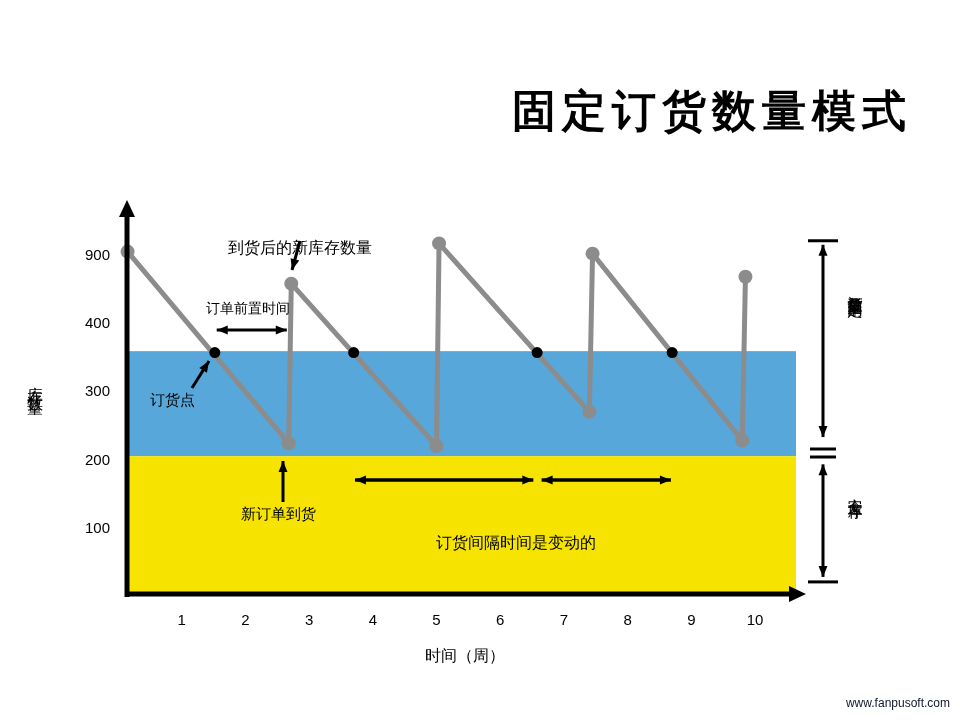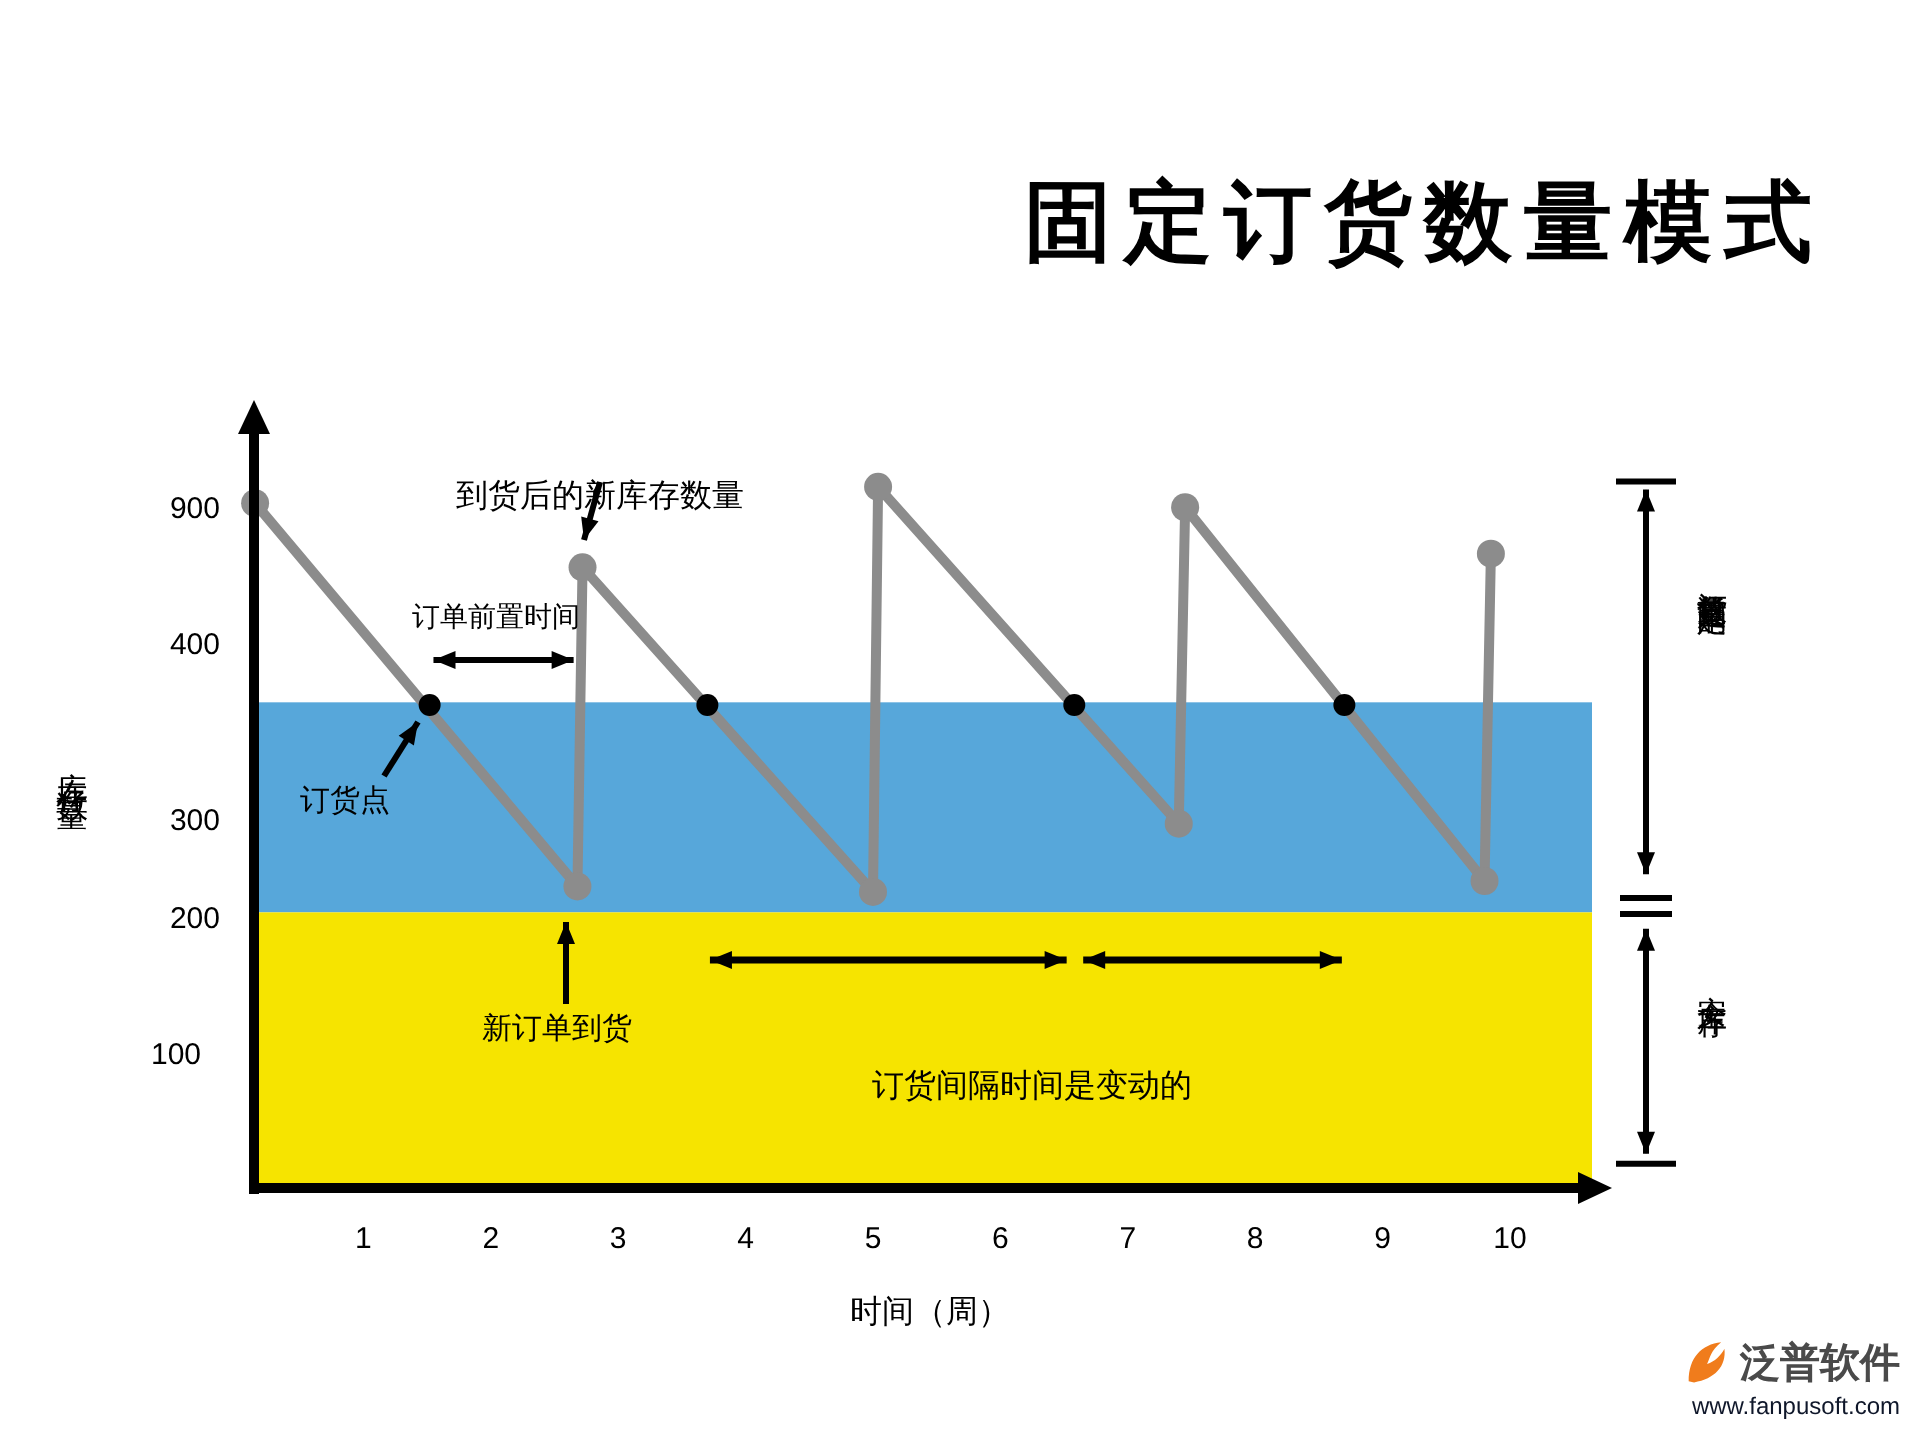--- a/index.html
+++ b/index.html
@@ -95,38 +95,32 @@
 <div id="ann-leadtime" class="ann">订单前置时间</div>
 <div id="ann-reorder" class="ann">订货点</div>
 <div id="ann-arrival" class="ann">新订单到货</div>
 <div id="ann-interval" class="ann">订货间隔时间是变动的</div>
 <div id="ann-fixedqty" class="ann vtext">订货数量是固定的</div>
 <div id="ann-safety" class="ann vtext">安全库存</div>
 
 <div id="yticks">
     <div class="ytick" style="top: 246px;">900</div>
     <div class="ytick" style="top: 314.2px;">400</div>
-    <div class="ytick" style="top: 382.4px; margin-top: 20px;">300</div>
+    <div class="ytick" style="top: 382.4px;">300</div>
     <div class="ytick" style="top: 450.6px;">200</div>
-    <div class="ytick" style="top: 518.8px; text-align: center;">100</div>
+    <div class="ytick" style="top: 518.8px;">100</div>
   </div>
 <div id="xticks">
     <div class="xtick" style="left: 166.7px;">1</div>
     <div class="xtick" style="left: 230.4px;">2</div>
     <div class="xtick" style="left: 294.1px;">3</div>
     <div class="xtick" style="left: 357.8px;">4</div>
     <div class="xtick" style="left: 421.5px;">5</div>
     <div class="xtick" style="left: 485.2px;">6</div>
     <div class="xtick" style="left: 548.9px;">7</div>
     <div class="xtick" style="left: 612.6px;">8</div>
     <div class="xtick" style="left: 676.3px;">9</div>
     <div class="xtick" style="left: 740px;">10</div>
   </div>
 
 <div class="logo">
-  <div class="logo-row">
-    <svg width="26" height="26" viewBox="0 0 24 24">
-      <path d="M4 20 C4 9 10 3 19 2 C14 6 14 9 12.5 12 C16 11 19 8 20.5 5 C21.5 13 16 19 6.5 20.5 Z" fill="#f07c1c"></path>
-    </svg>
-    <span class="logo-name">泛普软件</span>
-  </div>
   <div class="logo-url" style="color: #0f172a;">www.fanpusoft.com</div>
 </div>
 
 </body></html>

